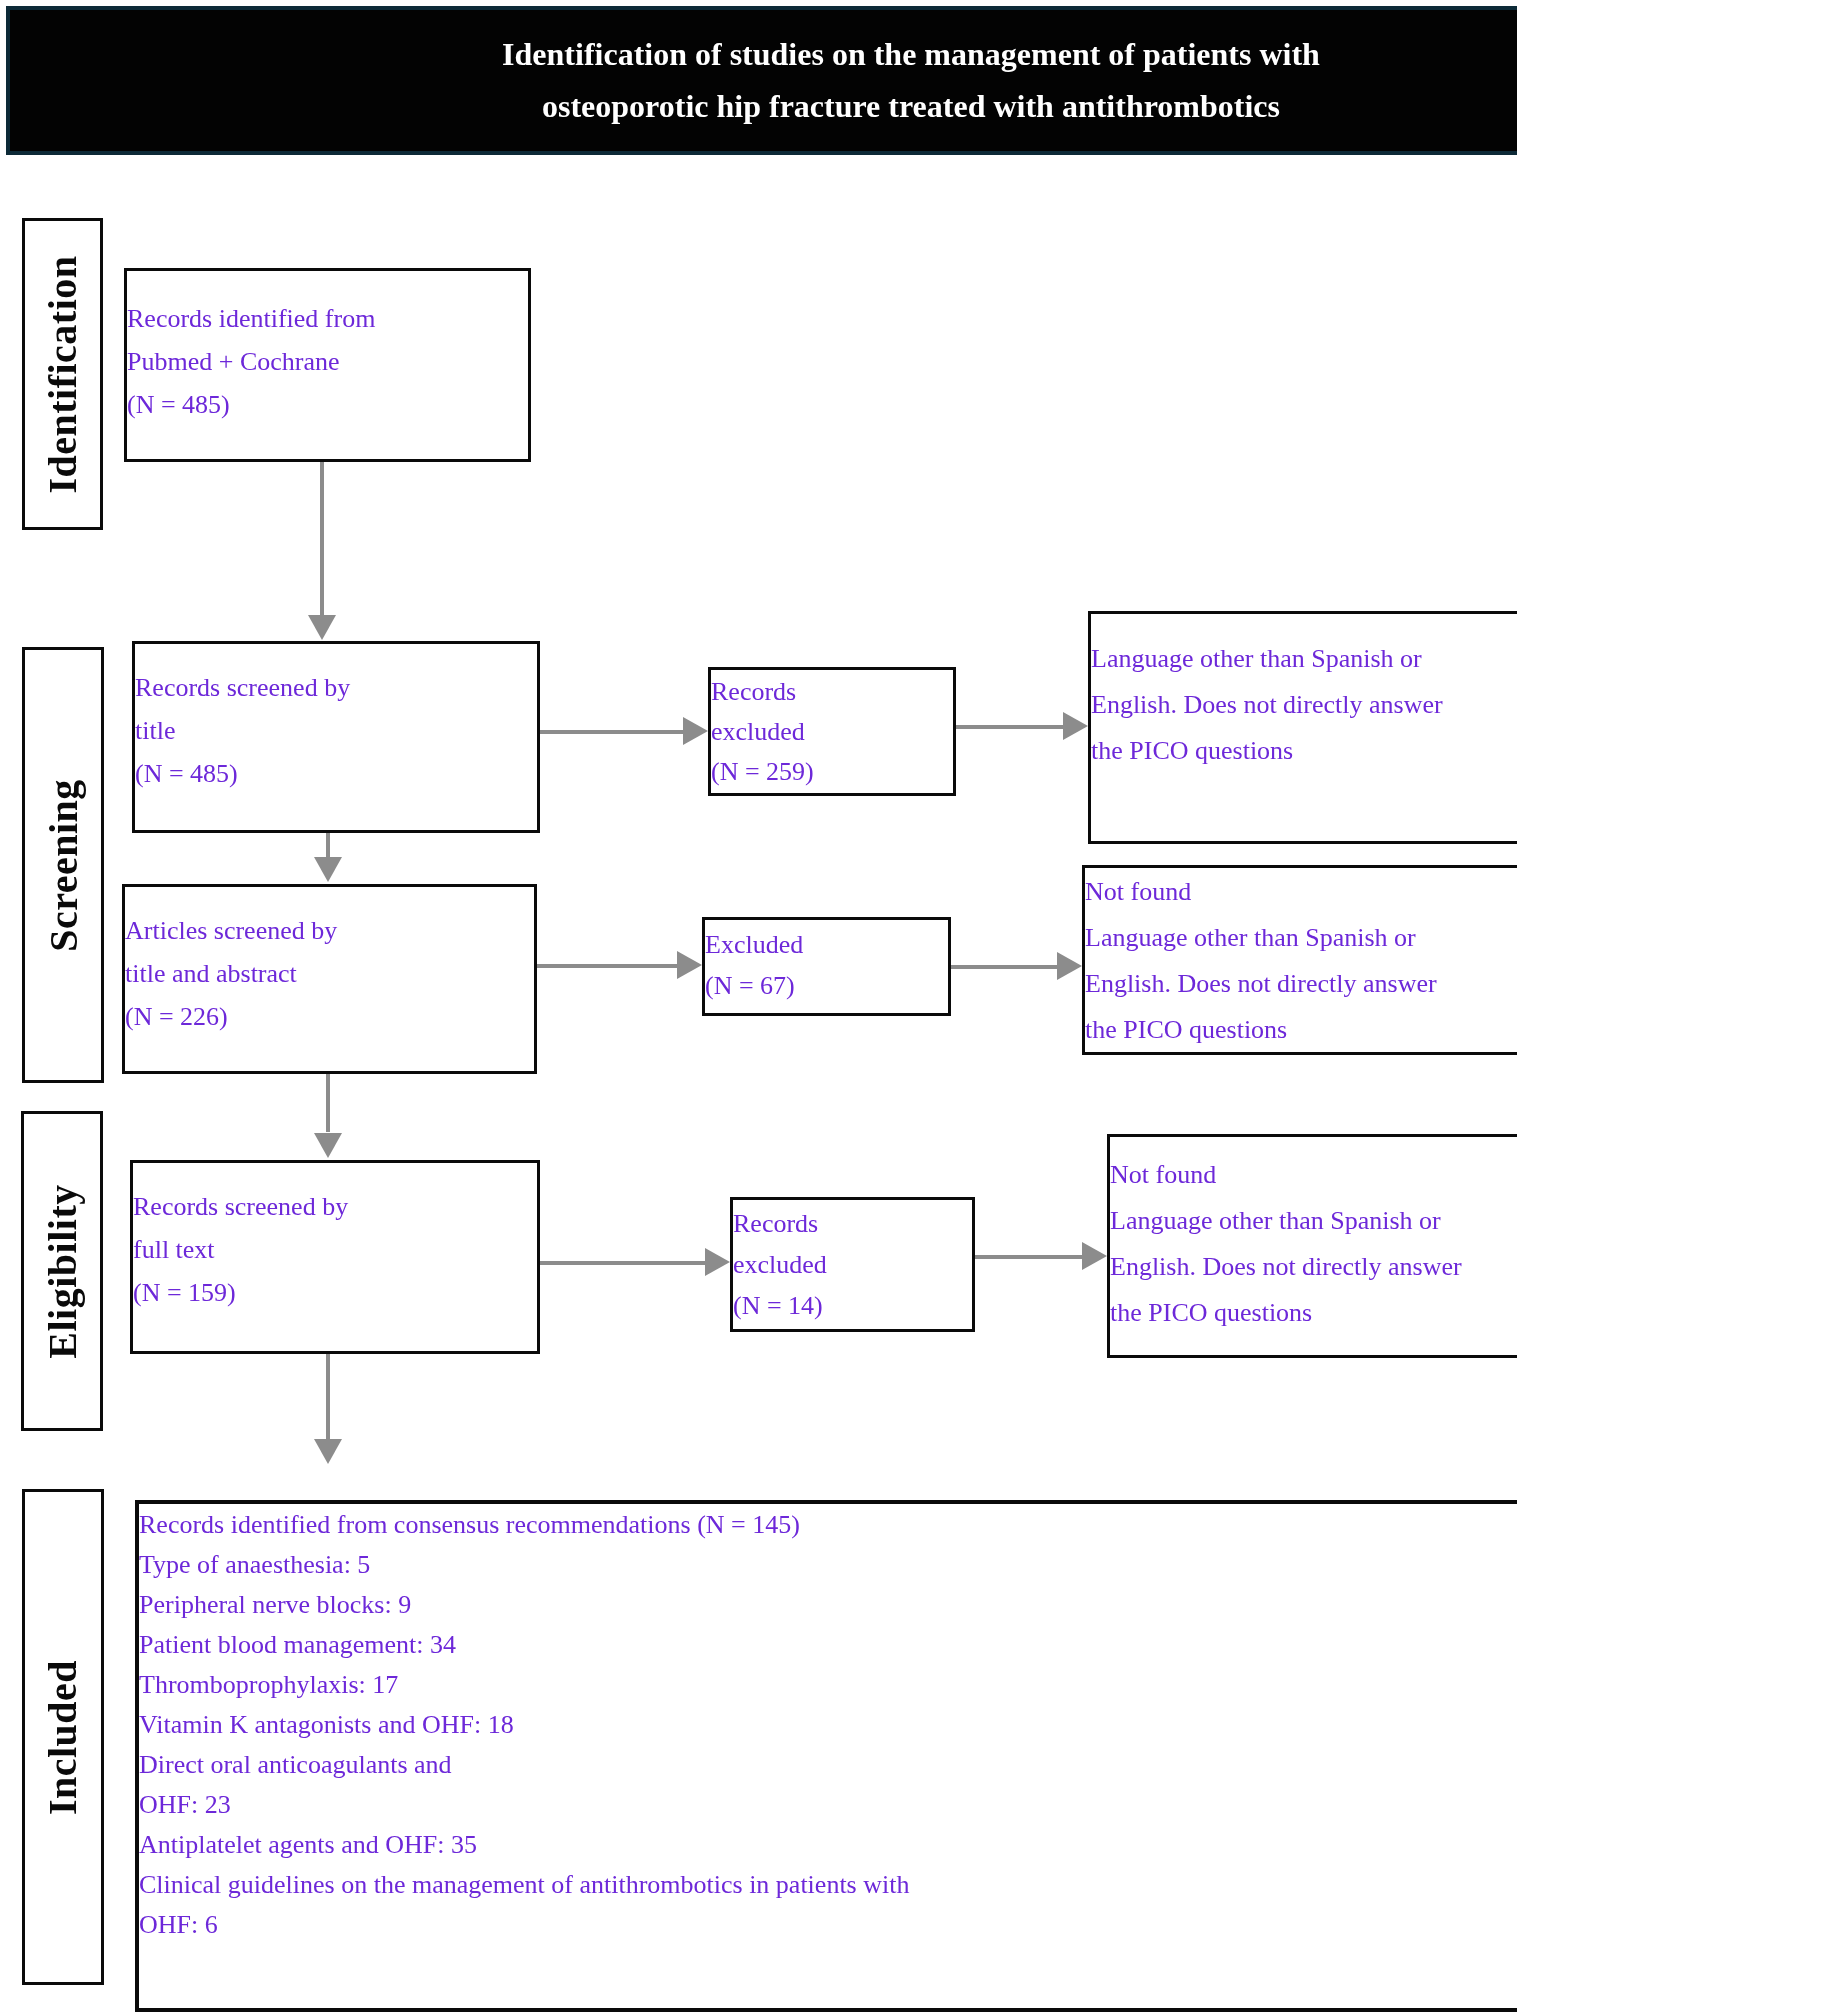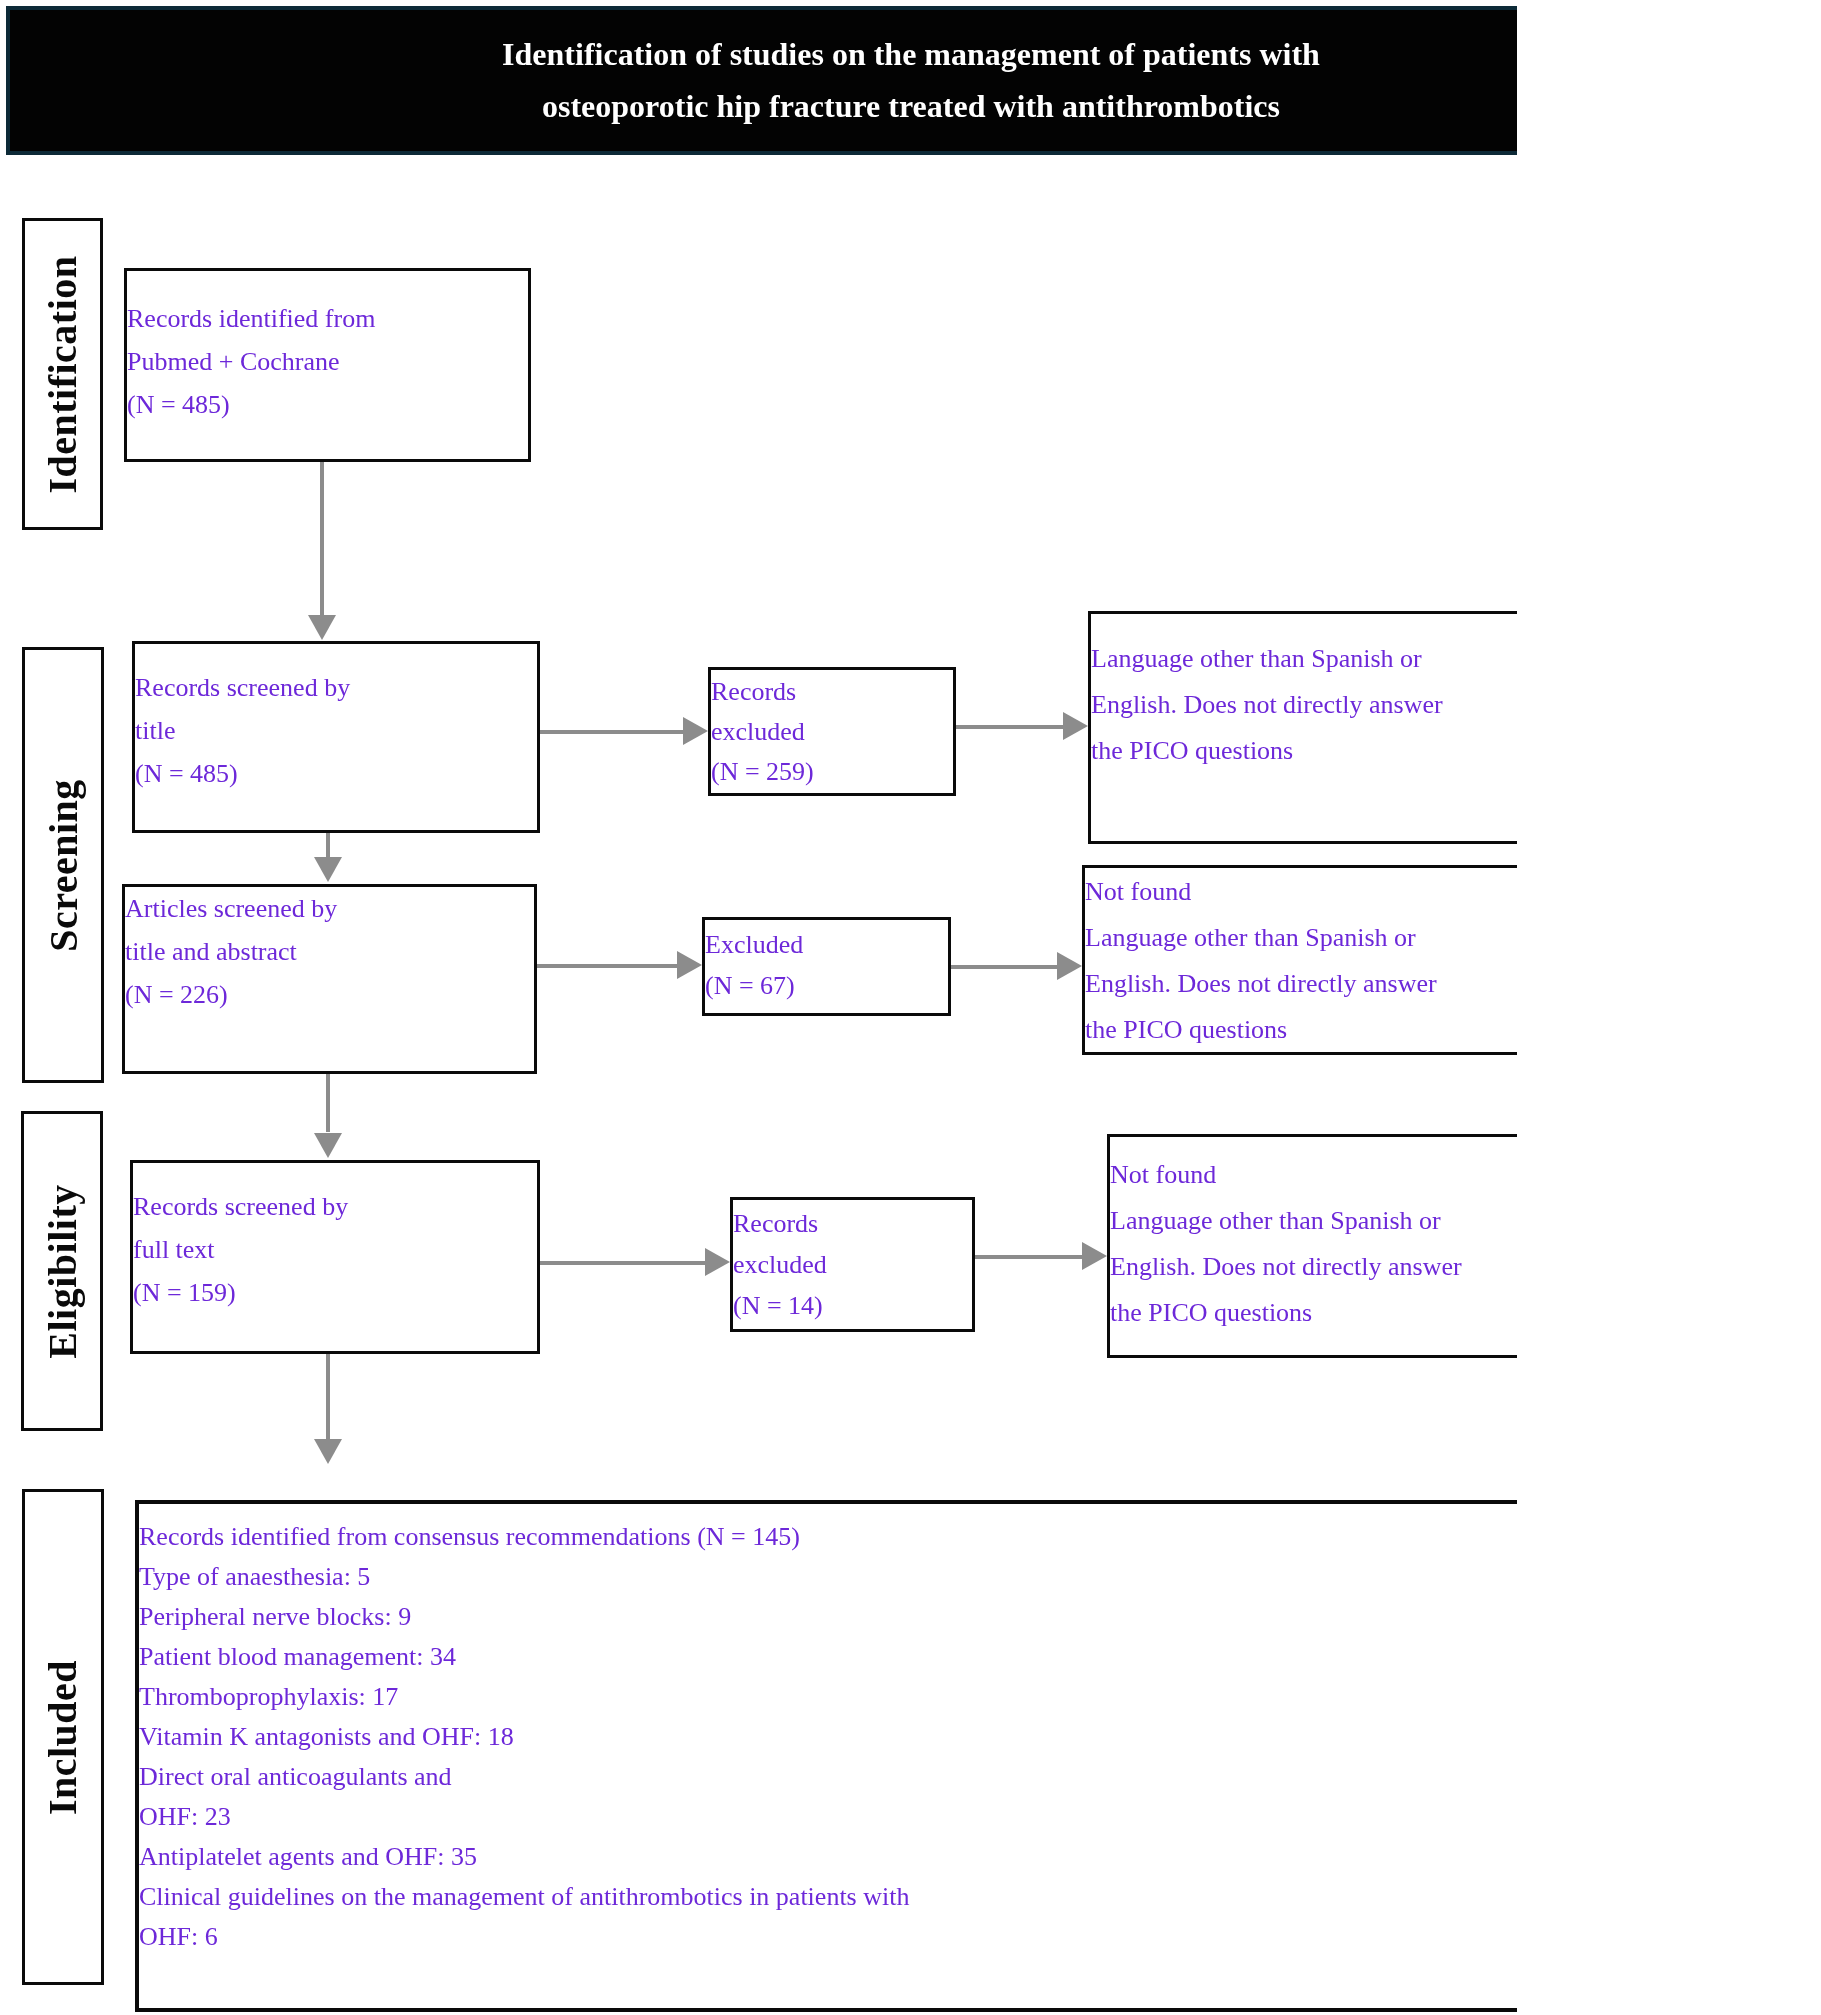--- a/index.html
+++ b/index.html
@@ -49,33 +49,33 @@
     position:absolute;
     border:3.8px solid #0a0a0a;
     box-sizing:border-box;
     background:#ffffff;
     font-size:26px;
     line-height:43px;
     color:#6d28d9;
   }
   #box-identified{left:124px;top:268px;width:407px;height:194px;padding-top:26px;}
   #box-screened-title{left:132px;top:641px;width:408px;height:192px;padding-top:22px;}
-  #box-screened-abstract{left:122px;top:884px;width:415px;height:190px;}
+  #box-screened-abstract{left:122px;top:884px;width:415px;height:190px;padding-top:22px;}
   #box-screened-fulltext{left:130px;top:1160px;width:410px;height:194px;padding-top:22px;}
   #box-excluded-title{left:708px;top:667px;width:248px;height:129px;line-height:40px;padding-top:2.2px;}
   #box-excluded-abstract{left:702px;top:917px;width:249px;height:99px;line-height:41px;padding-top:4.4px;}
   #box-excluded-fulltext{left:730px;top:1197px;width:245px;height:135px;line-height:41px;padding-top:3.3px;}
   #box-reason-title{left:1088px;top:611px;width:532px;height:233px;line-height:46px;padding-top:22px;}
   #box-reason-abstract{left:1082px;top:865px;width:532px;height:190px;line-height:46px;padding-top:1.1px;}
   #box-reason-fulltext{left:1107px;top:1134px;width:524px;height:224px;line-height:46px;padding-top:15.3px;}
   #box-included{
     left:135px;top:1500px;width:1476px;height:512px;
     border-width:4.4px;
     line-height:40px;
-    padding-top:13px;
+    padding-top:1px;
   }
   
   .arr-shaft-v{position:absolute;width:4.4px;background:#8c8c8c;}
   .arr-shaft-h{position:absolute;height:4.4px;background:#8c8c8c;}
   .arr-head-down{
     position:absolute;width:0;height:0;
     border-left:14.7px solid transparent;
     border-right:14.7px solid transparent;
     border-top:25px solid #8c8c8c;
   }

